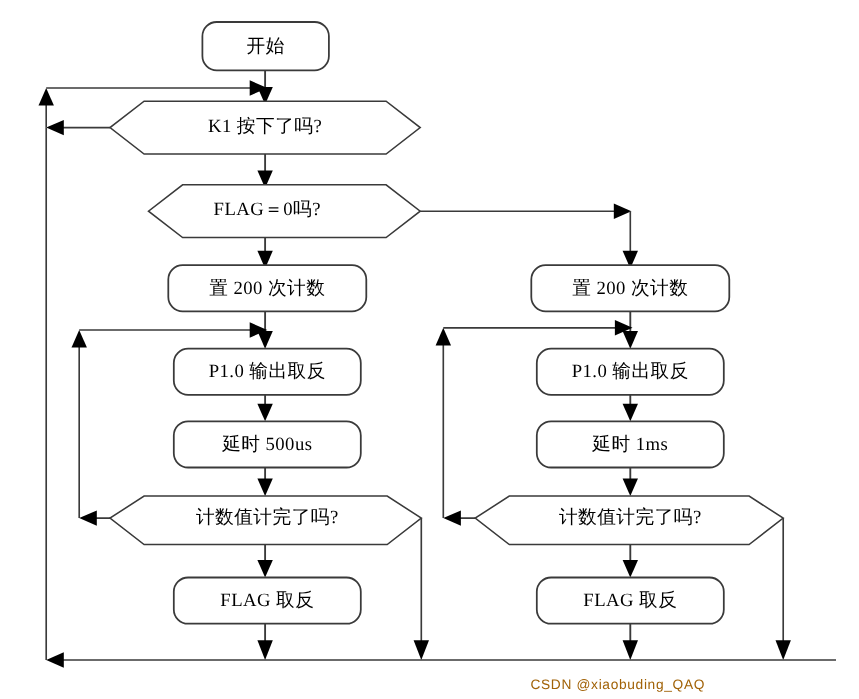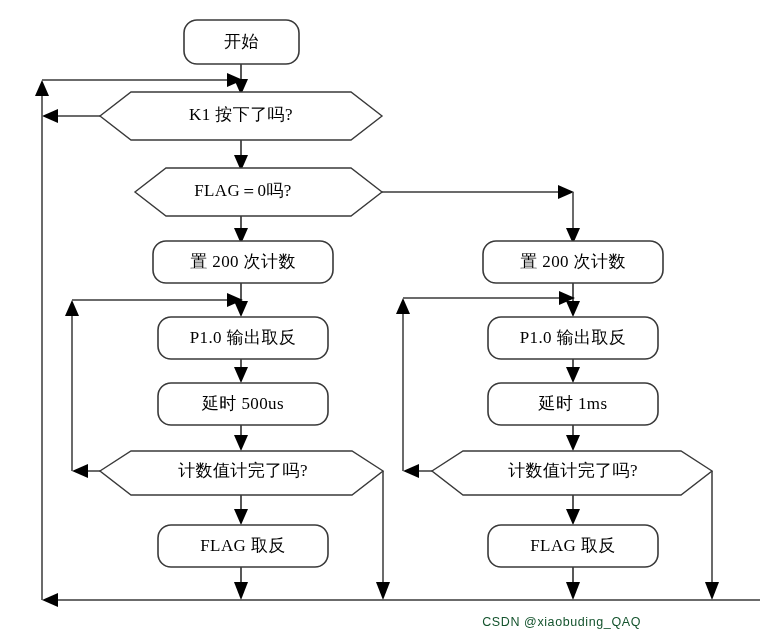--- a/index.html
+++ b/index.html
@@ -59,21 +59,21 @@
   .arrowhead {
     fill: #000000;
     stroke: none;
   }
   .watermark {
     position: absolute;
     right: 10px;
     bottom: 6px;
     font-family: "Liberation Sans", sans-serif;
     font-size: 12.5px;
-    color: #14532d;
+    color: #a16207;
     letter-spacing: 0.6px;
     white-space: nowrap;
     user-select: none;
   }
 </style>
 </head>
 <body>
 
 <div id="flowchart-root">
 

